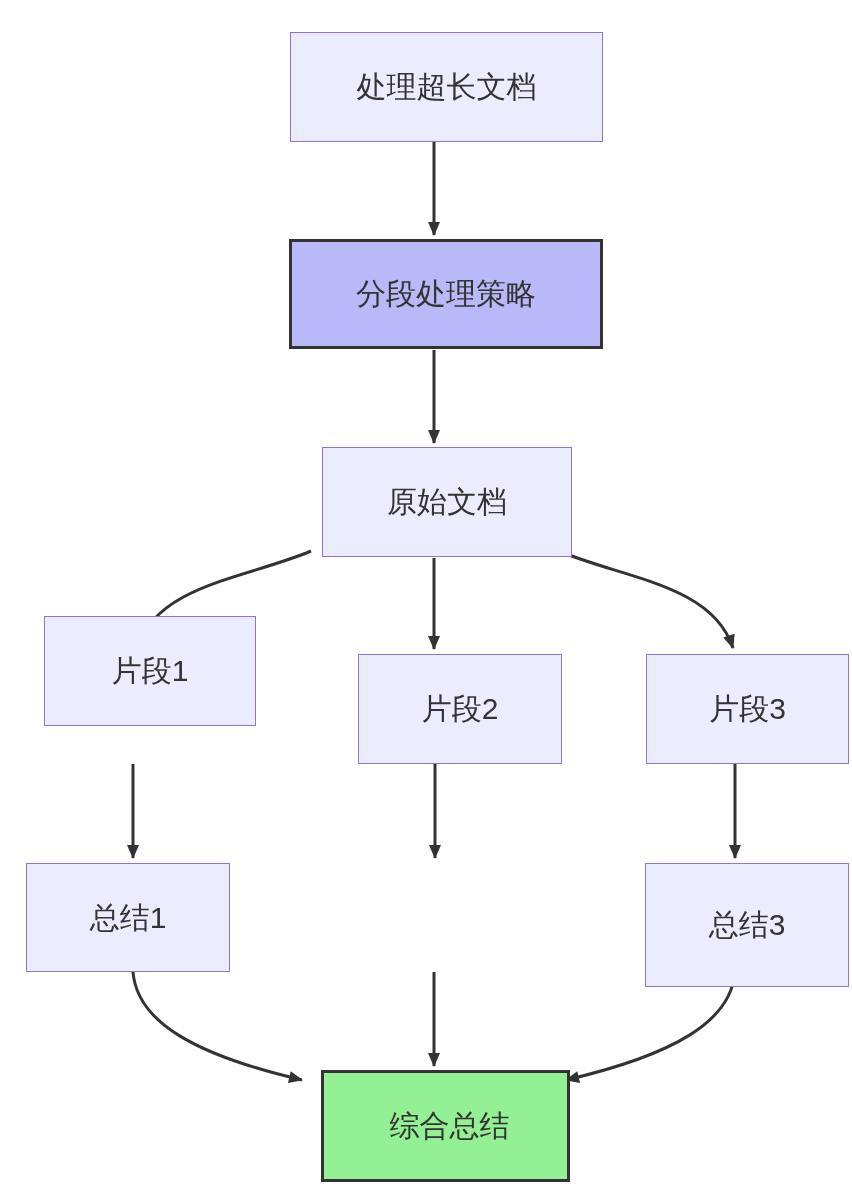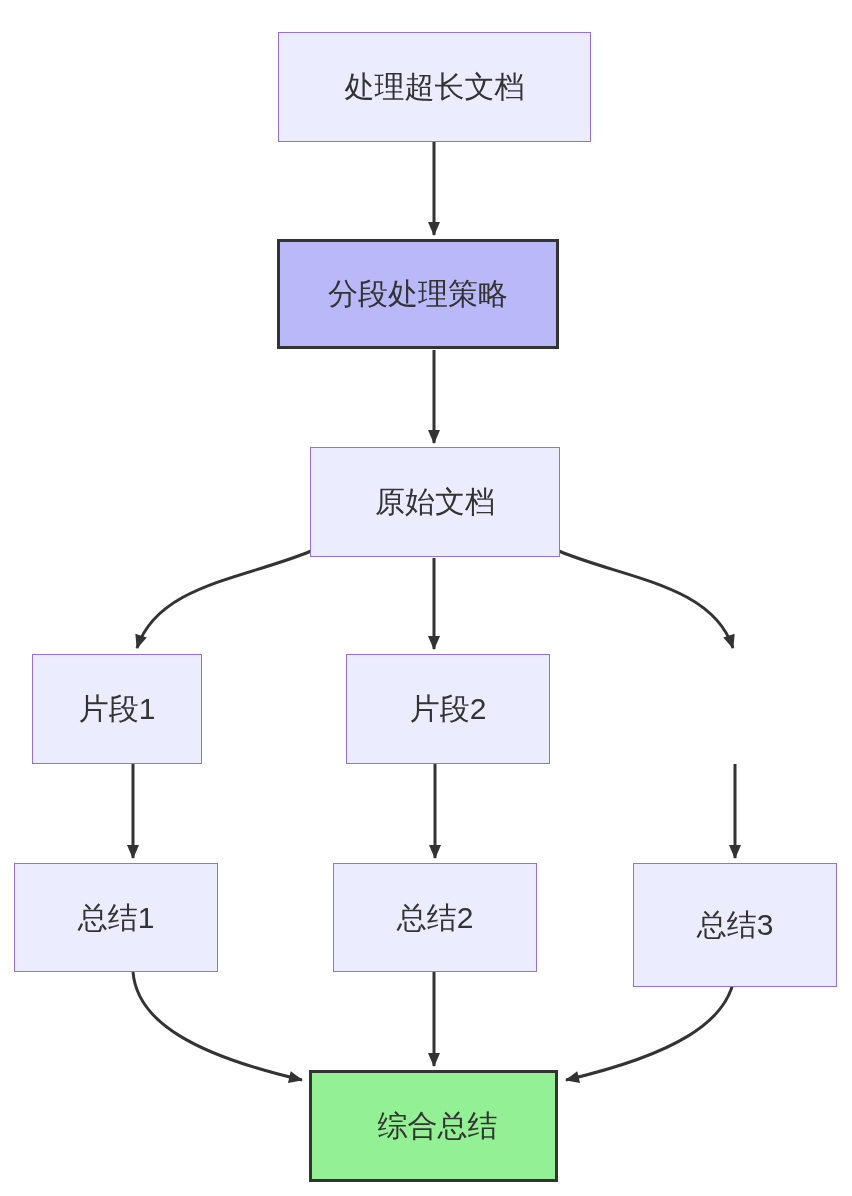--- a/index.html
+++ b/index.html
@@ -36,20 +36,21 @@
     box-sizing: border-box;
     display: flex;
     align-items: center;
     justify-content: center;
     text-align: center;
     font-size: 30px;
     line-height: 1.2;
     color: var(--text, #333333);
     background: var(--default-fill, #ECECFF);
     border: 1.5px solid var(--default-border, #9370DB);
+    margin-left: 12px;
   }
   .node.emphasis {
     background: var(--emphasis-fill, #b9b9fa);
     border: 3px solid var(--dark-border, #333333);
   }
   .node.result {
     background: var(--result-fill, #94f094);
     border: 3px solid var(--dark-border, #333333);
     padding-left: 8px;
   }
@@ -75,44 +76,44 @@
     <path class="edge" d="M735,764 L735,858" marker-end="url(#arrow)"></path>
     <path class="edge" d="M133,972 C137,1022 195,1055 302,1080" marker-end="url(#arrow)"></path>
     <path class="edge" d="M434,972 L434,1066" marker-end="url(#arrow)"></path>
     <path class="edge" d="M735,972 C731,1022 673,1055 566,1080" marker-end="url(#arrow)"></path>
   </svg>
 
   <div class="node" style="left:278px; top:32px; width:313px; height:110px">
     <span>处理超长文档</span>
   </div>
 
-  <div class="node emphasis" style="left:277px; top:239px; width:282px; height:110px">
+  <div class="node emphasis" style="left:277px; top:239px; width:314px; height:110px">
     <span>分段处理策略</span>
   </div>
 
   <div class="node" style="left:310px; top:447px; width:250px; height:110px">
     <span>原始文档</span>
   </div>
 
-  <div class="node" style="left:32px; top:654px; width:170px; height:110px">
+  <div class="node" style="left:32px; top:616px; width:212px; height:110px">
     <span>片段1</span>
   </div>
 
   <div class="node" style="left:346px; top:654px; width:204px; height:110px">
     <span>片段2</span>
   </div>
 
+  <div class="node" style="left:634px; top:654px; width:203px; height:110px">
+    <span>片段3</span>
+  </div>
 
   <div class="node" style="left:14px; top:863px; width:204px; height:109px">
     <span>总结1</span>
   </div>
 
-  <div class="node" style="left:333px; top:863px; width:204px; height:109px">
-    <span>总结2</span>
-  </div>
 
   <div class="node" style="left:633px; top:863px; width:204px; height:124px">
     <span>总结3</span>
   </div>
 
   <div class="node result" style="left:309px; top:1070px; width:249px; height:112px">
     <span>综合总结</span>
   </div>
 
 </div>

